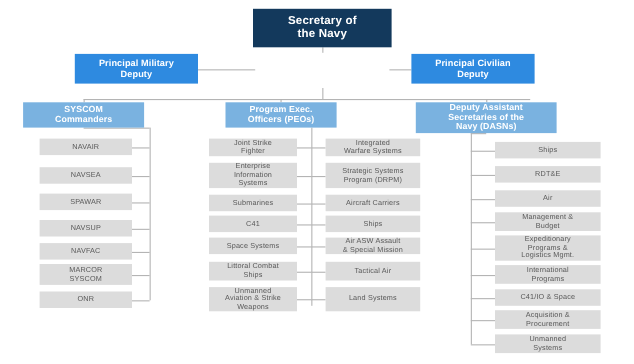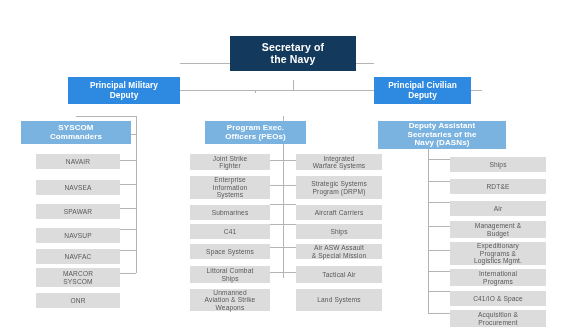--- a/index.html
+++ b/index.html
@@ -23,21 +23,20 @@
   }
   .box {
     position: absolute;
     box-sizing: border-box;
     display: flex;
     align-items: center;
     justify-content: center;
     text-align: center;
     line-height: 1.12;
     z-index: 3;
-    margin-top: 28px;
   }
   .box span { display: block; padding: 0 2px; }
 
   
   .navy-box {
     background: #13395c;
     color: #ffffff;
     font-weight: bold;
     font-size: 10.5px;
     letter-spacing: 0.15px;
@@ -79,21 +78,21 @@
 </head>
 <body>
 
 <div id="chart">
     <div class="box navy-box" style="left: 230px; top: 8px; width: 126px; height: 35px;">
       <span>Secretary of<br>the Navy</span>
     </div>
     <div class="box blue-box" style="left: 68px; top: 49px; width: 112px; height: 27px;">
       <span>Principal Military<br>Deputy</span>
     </div>
-    <div class="box blue-box" style="left: 374px; top: 49px; width: 97px; height: 27px;">
+    <div class="box blue-box" style="left: 374px; top: 49px; width: 112px; height: 27px;">
       <span>Principal Civilian<br>Deputy</span>
     </div>
     <div class="line v" style="left: 293px; top: 43px; height: 5px;"></div>
     <div class="line h" style="left: 180px; top: 63px; width: 52px;"></div>
     <div class="line h" style="left: 354px; top: 63px; width: 20px;"></div>
     <div class="line v" style="left: 293px; top: 80px; height: 10px;"></div>
     <div class="line h" style="left: 76px; top: 90px; width: 406px;"></div>
     <div class="box lightblue-box" style="left: 21px; top: 93px; width: 110px; height: 23px;">
       <span>SYSCOM<br>Commanders</span>
     </div>

